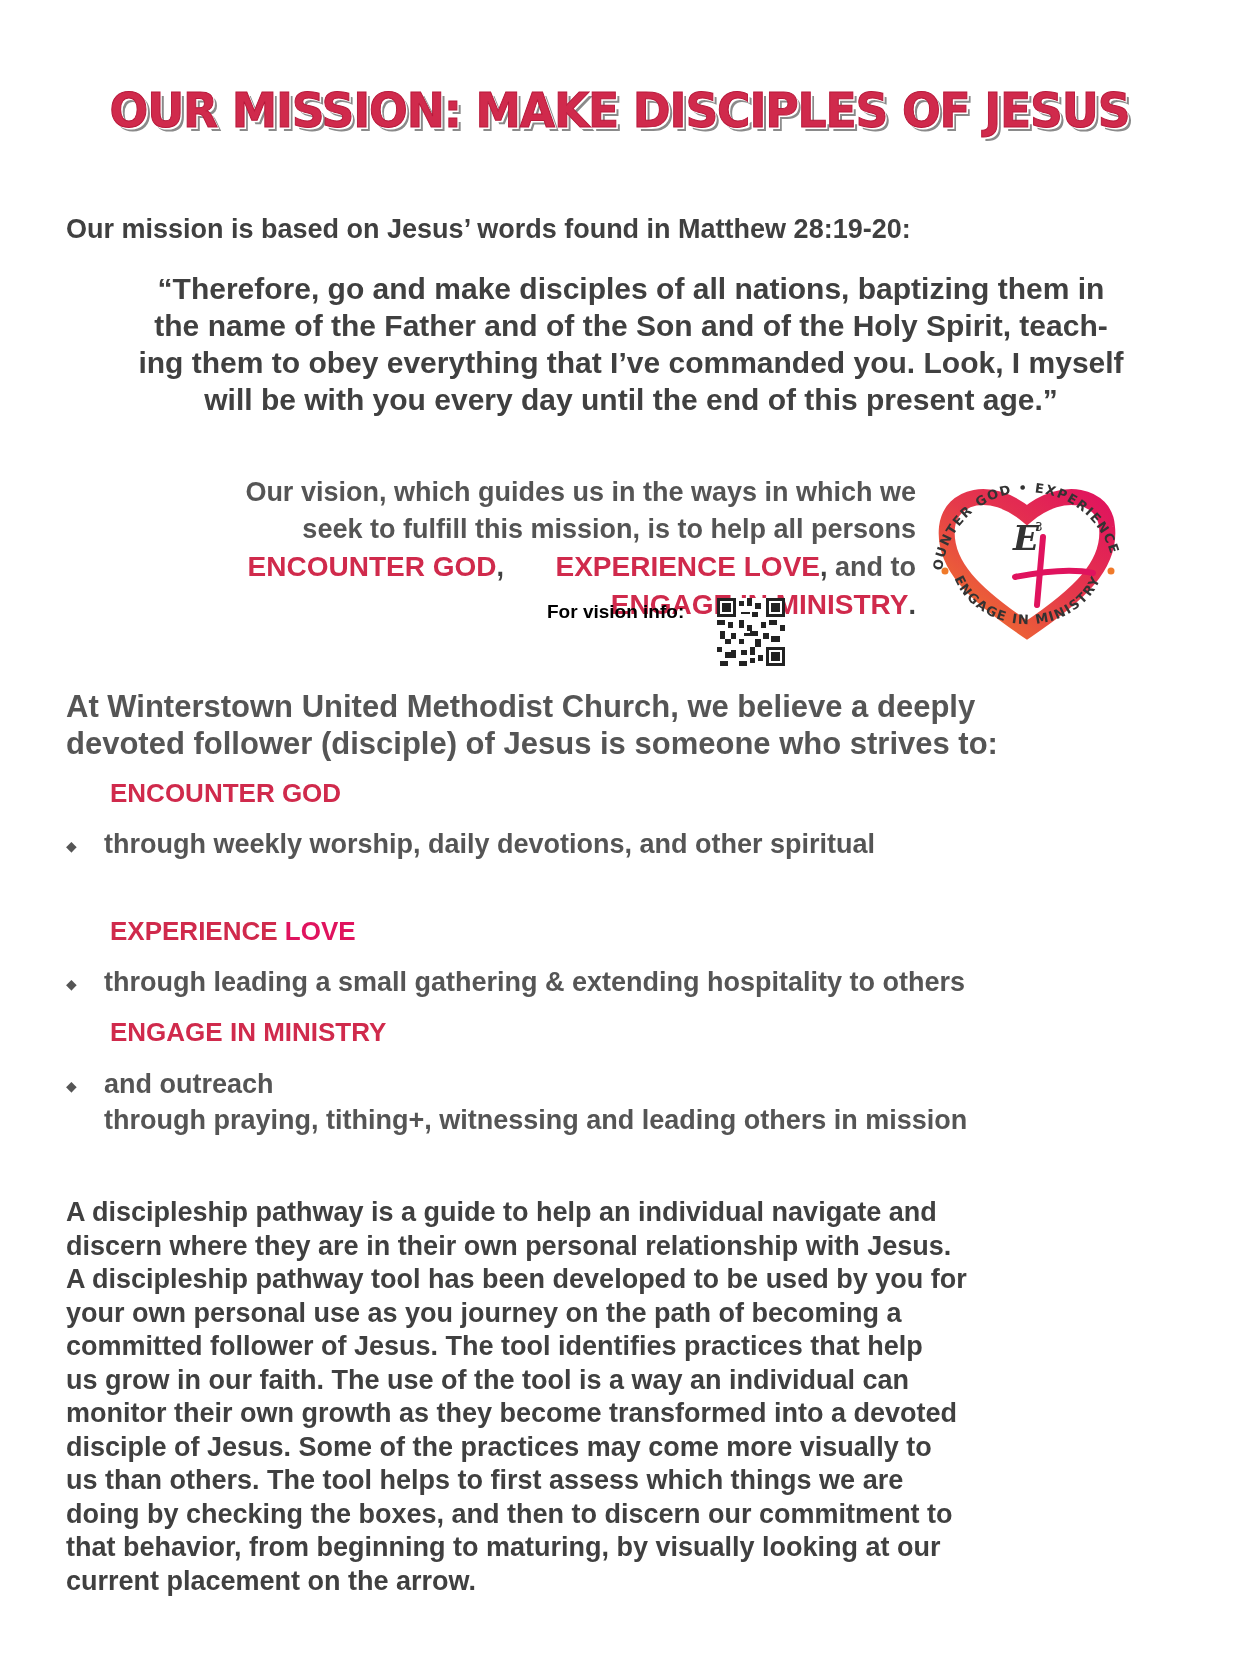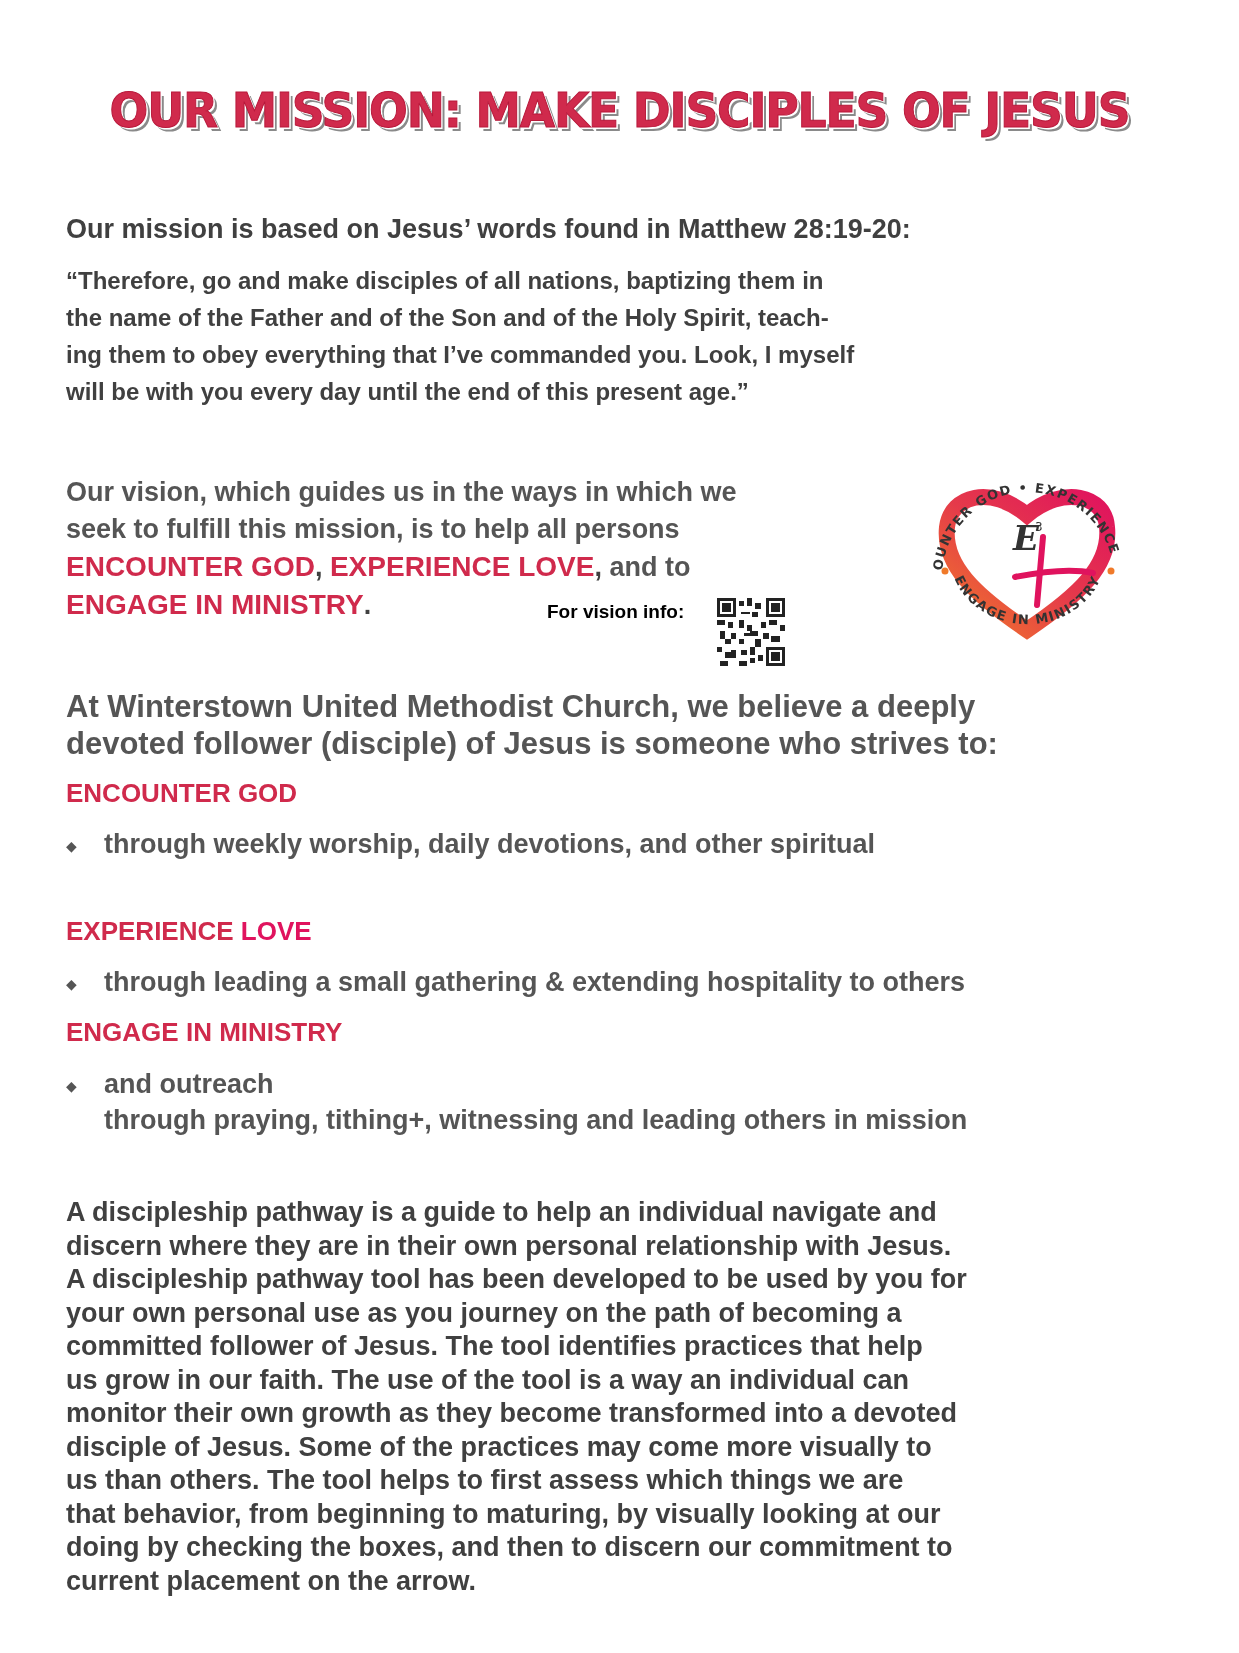--- a/index.html
+++ b/index.html
@@ -10,25 +10,25 @@
     left: 0; width: 1239px; top: 82px; text-align: center;
     font-family: "DejaVu Sans", sans-serif; font-weight: bold; font-size: 48px;
     letter-spacing: -1.2px; color: #d02a4c;
     -webkit-text-stroke: 1px #b8183a;
     text-shadow: 2px 2px 0 #ffffff, 4px 4px 0 #8a8a8a;
     transform: scaleX(0.95); transform-origin: center;
   }
   .blk { left: 66px; width: 1140px; font-weight: bold; }
   .black { color: #404040; }
   .gray { color: #555555; }
-  .red { color: #d02a4c; }
+  .red { color: #d02a4c; margin-left: 44px; }
   .pink { color: #e0135e; }
   .p1 { top: 212px; font-size: 27px; line-height: 34px; }
-  .quote { top: 262px; font-size: 24px; line-height: 37px; width: 1130px; }
-  .vision { top: 474px; width: 850px; font-size: 27px; line-height: 37px; }
+  .quote { top: 270px; font-size: 30px; line-height: 37px; width: 1130px; text-align: center; }
+  .vision { top: 474px; width: 850px; font-size: 27px; line-height: 37px; text-align: right; }
   .vision .red { font-size: 28px; }
   .vinfo { left: 547px; top: 601px; font-size: 19px; font-weight: bold; color: #000; }
   .qr { left: 717px; top: 598px; width: 68px; height: 68px; }
   .logo { left: 915px; top: 455px; width: 225px; height: 200px; }
   .belief { top: 688px; font-size: 31px; line-height: 37px; }
   .head { font-size: 26px; font-weight: bold; }
   .h1 { top: 778px; } .h2 { top: 916px; } .h3 { top: 1017px; }
   .item { left: 66px; width: 1140px; font-size: 27px; font-weight: bold;
           line-height: 36px; color: #555555; display: flex; }
   .item .bul { width: 38px; flex: 0 0 38px; font-size: 14px; padding-top: 2px; color: #555; }
@@ -171,16 +171,16 @@
 <div class="abs blk black para">
   <div>A discipleship pathway is a guide to help an individual navigate and</div>
   <div>discern where they are in their own personal relationship with Jesus.</div>
   <div>A discipleship pathway tool has been developed to be used by you for</div>
   <div>your own personal use as you journey on the path of becoming a</div>
   <div>committed follower of Jesus.  The tool identifies practices that help</div>
   <div>us grow in our faith.  The use of the tool is a way an individual can</div>
   <div>monitor their own growth as they become transformed into a devoted</div>
   <div>disciple of Jesus.  Some of the practices may come more visually to</div>
   <div>us than others.  The tool helps to first assess which things we are</div>
+  <div>doing by checking the boxes, and then to discern our commitment to</div>
   <div>that behavior, from beginning to maturing, by visually looking at our</div>
-  <div>doing by checking the boxes, and then to discern our commitment to</div>
   <div>current placement on the arrow.</div>
 </div>
 
 </body></html>

